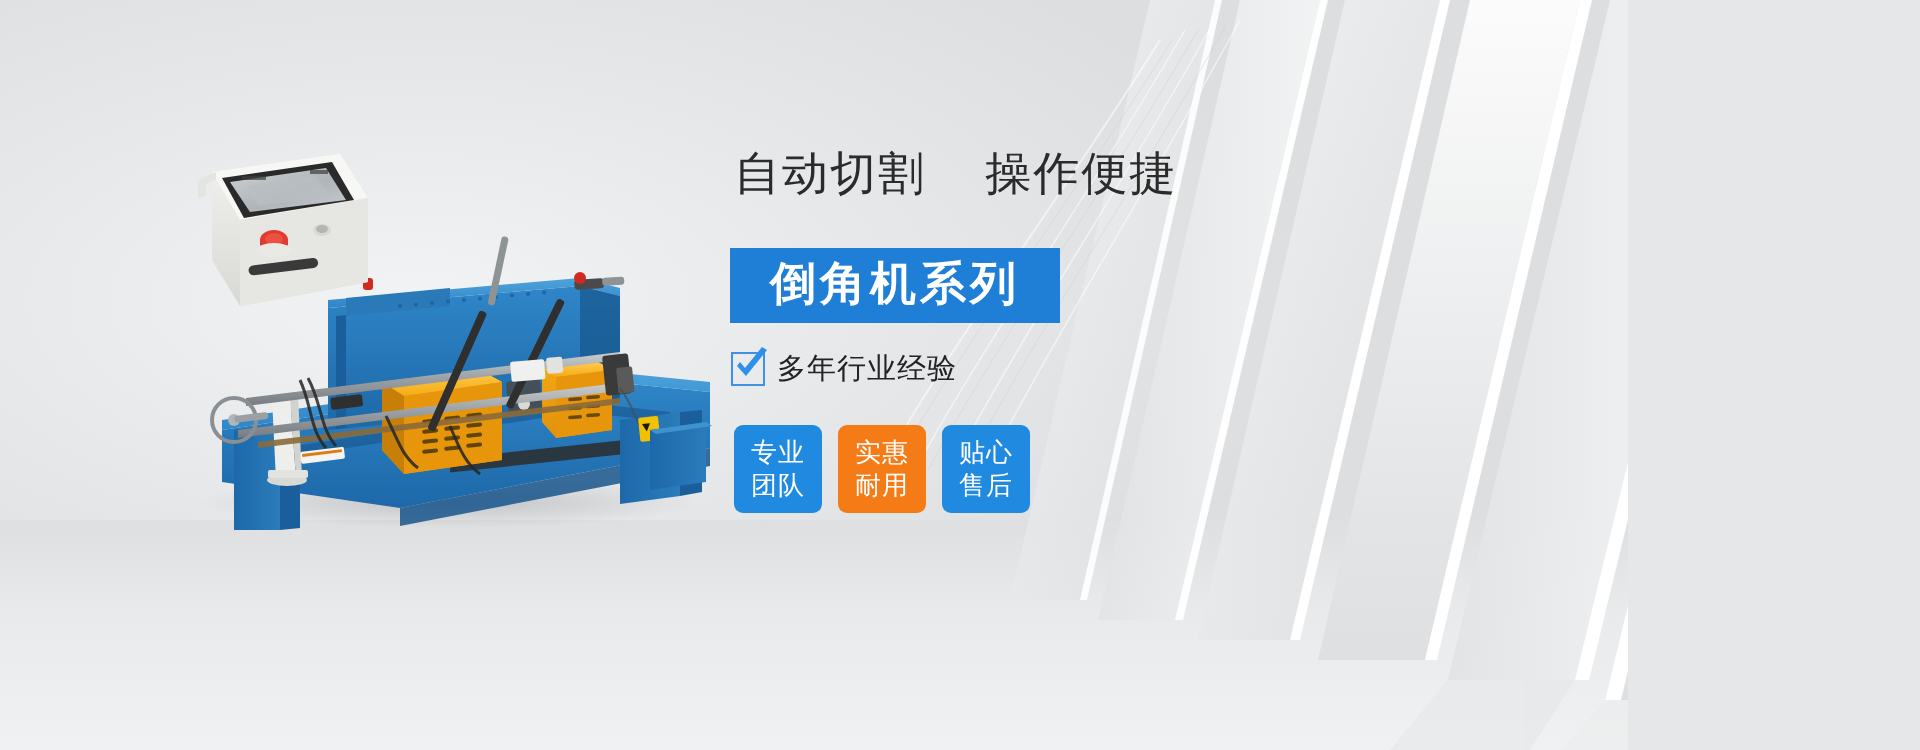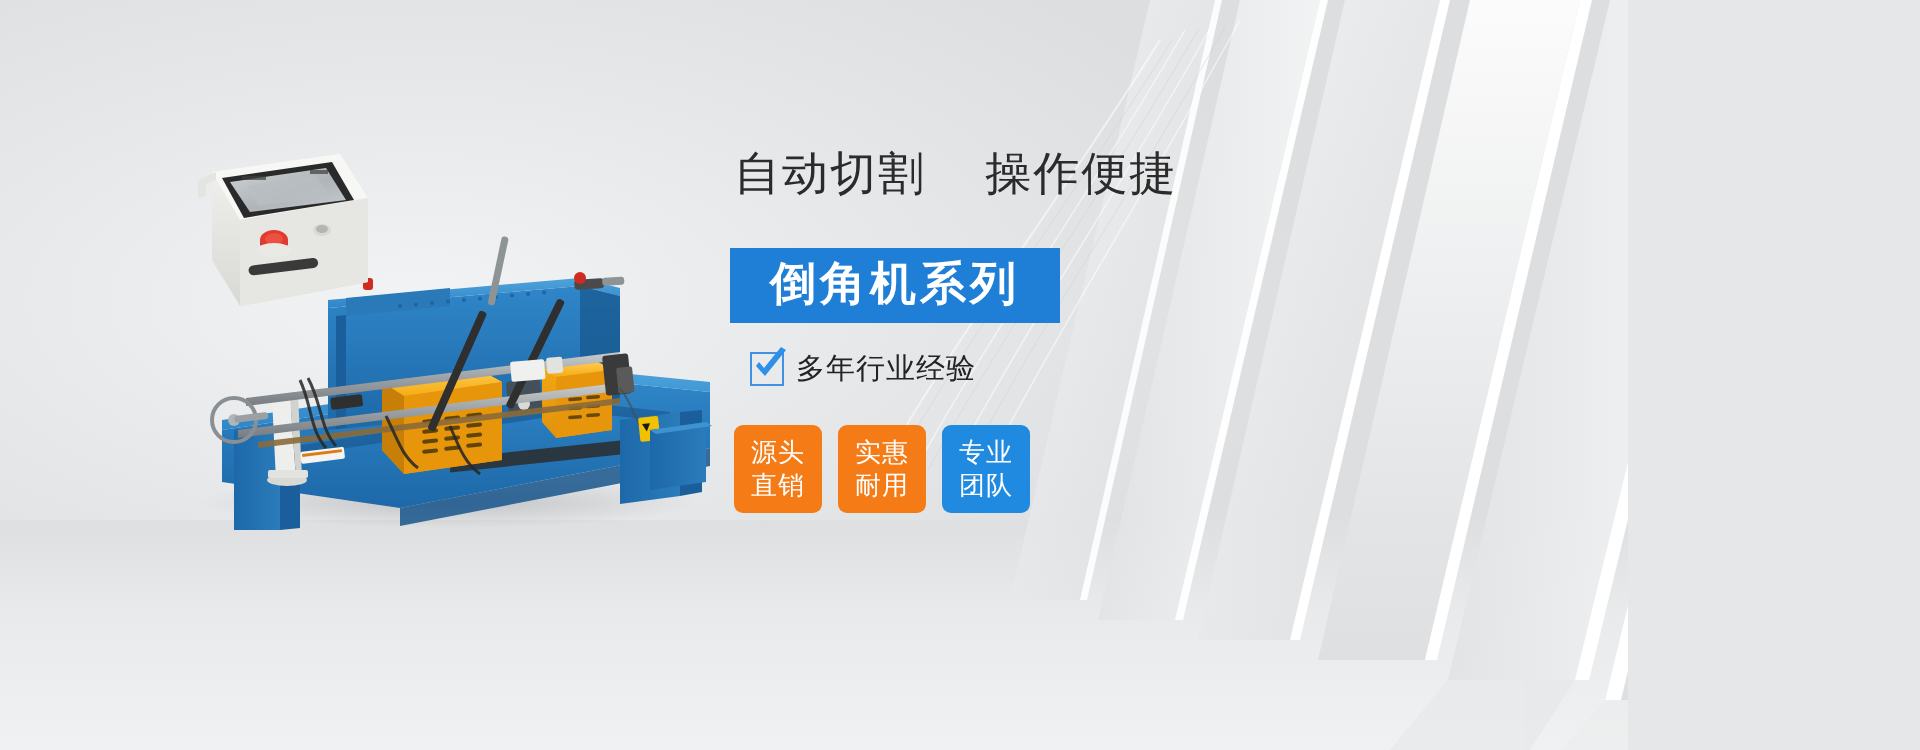--- a/index.html
+++ b/index.html
@@ -29,21 +29,21 @@
     white-space:nowrap;font-weight:400;margin:0 0 28px 4px;
     font-family:"DejaVu Sans","Liberation Sans",sans-serif;}
   .headline .gap{display:inline-block;width:26px;}
 
   .title-bar{display:inline-block;background:#1f7fd6;padding:9px 40px 13px 40px;
     margin-left:0;margin-top:24px;}
   .title-bar .title-text{font-size:46px;font-weight:bold;color:#ffffff;
     letter-spacing:4px;line-height:1.15;white-space:nowrap;
     font-family:"DejaVu Sans","Liberation Sans",sans-serif;}
 
-  .checks{display:flex;align-items:center;gap:26px;margin-top:26px;margin-left:20px;}
+  .checks{display:flex;align-items:center;gap:26px;margin-top:26px;margin-left:1px;}
   .check-item{display:flex;align-items:center;gap:12px;white-space:nowrap;}
   .check-box{width:30px;height:30px;border:2px solid #3f92e3;background:transparent;
     position:relative;flex:0 0 auto;}
   .check-box svg{position:absolute;left:-4px;top:-9px;}
   .check-label{font-size:29px;color:#232323;letter-spacing:1px;
     font-family:"DejaVu Sans","Liberation Sans",sans-serif;}
 
   .tags{display:flex;gap:16px;margin-top:36px;margin-left:4px;}
   .tag{width:88px;height:88px;border-radius:9px;display:flex;flex-direction:column;
     align-items:center;justify-content:center;color:#fff;font-size:26px;line-height:1.28;
@@ -332,32 +332,32 @@
           </svg>
         </span>
         <span class="check-label">多年行业经验</span>
       </div>
 
 
     </div>
 
     <div class="tags">
 
-      <div class="tag orange">
-        <span class="ln">源头</span>
-        <span class="ln">直销</span>
+
+      <div class="tag blue">
+        <span class="ln">专业</span>
+        <span class="ln">团队</span>
       </div>
 
       <div class="tag orange">
         <span class="ln">实惠</span>
         <span class="ln">耐用</span>
       </div>
 
       <div class="tag blue">
-        <span class="ln">专业</span>
-        <span class="ln">团队</span>
+        <span class="ln">贴心</span>
+        <span class="ln">售后</span>
       </div>
-
 
     </div>
 
   </div>
 </div>
 
 </body></html>

